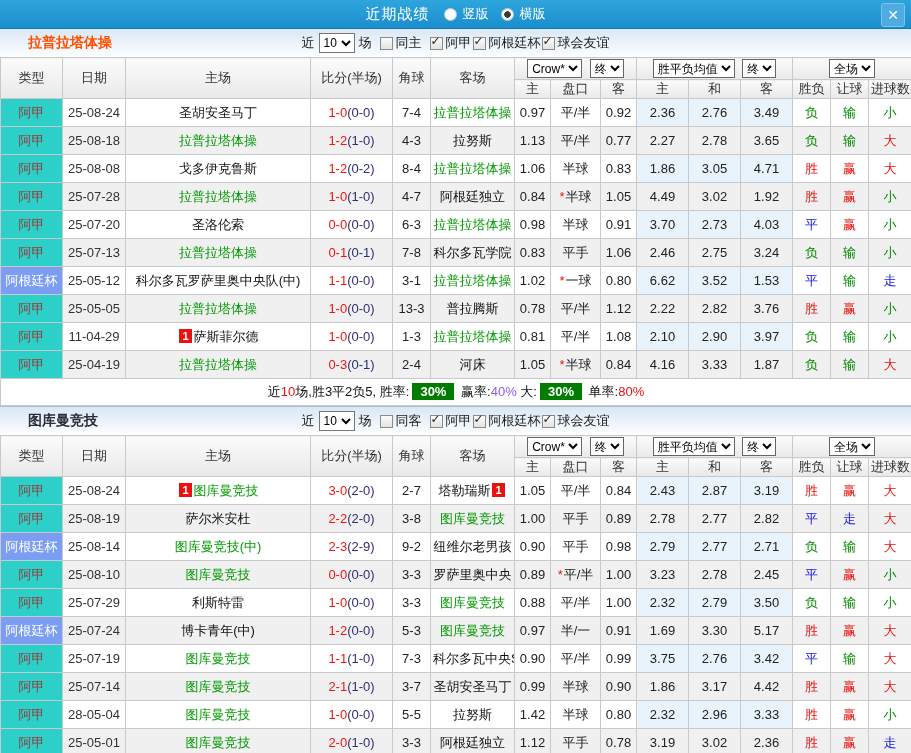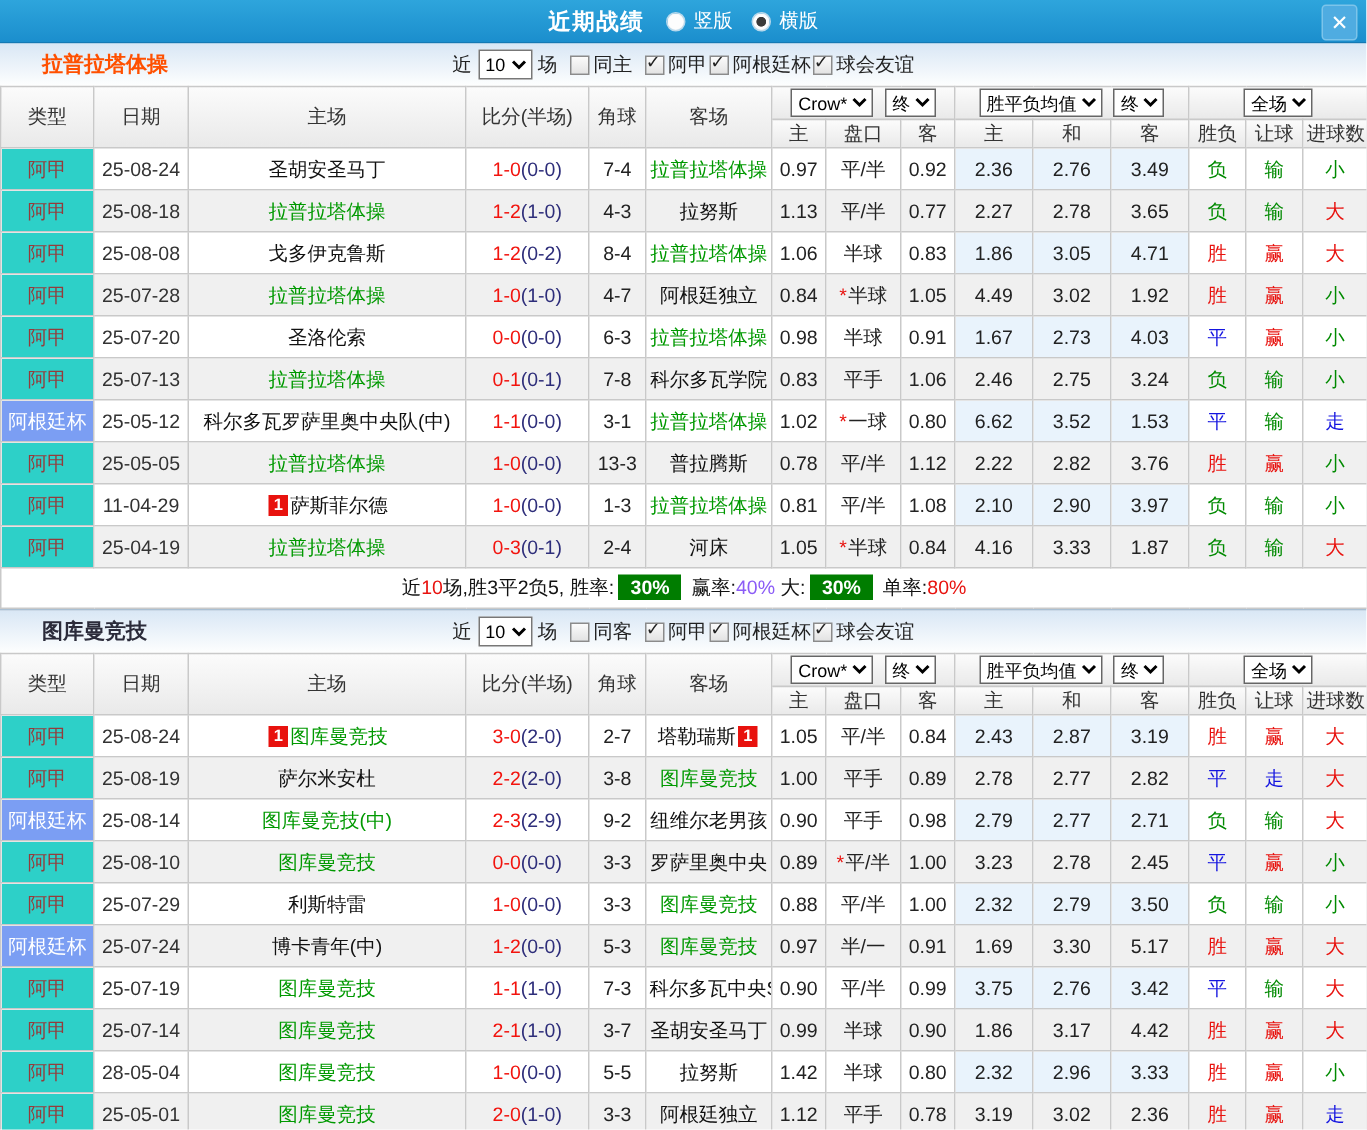--- a/index.html
+++ b/index.html
@@ -1,20 +1,20 @@
 <!DOCTYPE html>
 <html><head>
 <meta charset="utf-8">
 <style>
   html,body{margin:0;padding:0;width:911px;height:753px;overflow:hidden;background:#fff;
     font-family:"Liberation Sans","DejaVu Sans",sans-serif;}
   
   .titlebar{position:relative;height:28px;background:linear-gradient(#2ea5dc,#1b8ecd);
     display:flex;align-items:center;justify-content:center;border-bottom:1px solid #1579b4;}
-  .titlebar .ttl{color:#fff;font-size:15px;font-weight:bold;letter-spacing:1px;}
+  .titlebar .ttl{color:#fff;font-size:15px;font-weight:normal;letter-spacing:1px;}
   .titlebar .rgroup{display:flex;align-items:center;margin-left:6px;color:#fff;font-size:13px;gap:4px;}
   .rb{appearance:none;-webkit-appearance:none;width:13px;height:13px;border-radius:50%;
     border:1px solid #b9d9ec;background:radial-gradient(circle,#fdfdfd 0 60%,#cfd6da 100%);vertical-align:middle;margin:0 2px 0 8px;}
   .rb:checked{background:radial-gradient(circle,#3a3a3a 0 3px,#fdfdfd 3.5px 60%,#cfd6da 100%);}
   .closebtn{position:absolute;right:6px;top:3px;width:22px;height:22px;background:#4face1;
     border:1px solid #7cc4ea;border-radius:3px;color:#fff;font-size:14px;font-weight:bold;
     display:flex;align-items:center;justify-content:center;cursor:pointer;}
   
   .sechead{position:relative;height:28px;background:linear-gradient(#d9e7f5,#fdfefe);
     display:flex;align-items:center;}
@@ -224,21 +224,21 @@
       <tr>
         <td class="type league">阿甲</td>
         <td class="date">25-07-20</td>
         <td><span class="tblack">圣洛伦索</span></td>
         <td><span class="ft">0-0</span><span class="ht">(0-0)</span></td>
         <td>6-3</td>
         <td><span class="tgreen">拉普拉塔体操</span></td>
         <td>0.98</td>
         <td><span>半球</span></td>
         <td>0.91</td>
-        <td class="avg">1.67</td>
+        <td class="avg">3.70</td>
         <td class="avg">2.73</td>
         <td class="avg">4.03</td>
         <td><span style="color: rgb(21, 21, 224);">平</span></td>
         <td><span style="color: rgb(232, 18, 14);">赢</span></td>
         <td><span style="color: rgb(0, 138, 0);">小</span></td>
       </tr>
       <tr>
         <td class="type league">阿甲</td>
         <td class="date">25-07-13</td>
         <td><span class="tgreen">拉普拉塔体操</span></td>

